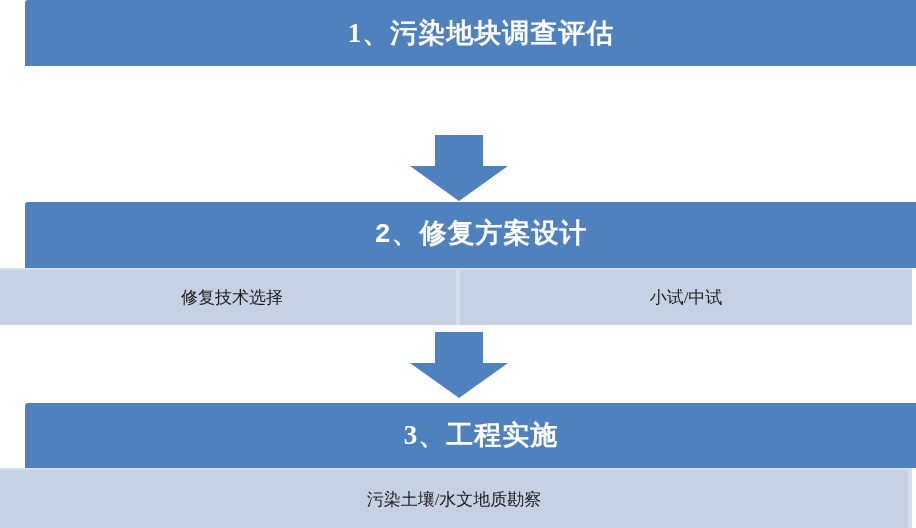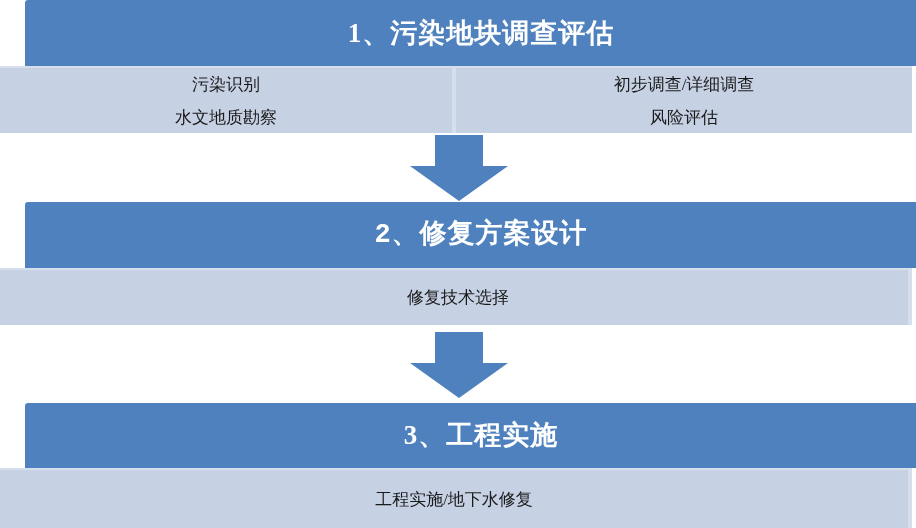--- a/index.html
+++ b/index.html
@@ -106,55 +106,48 @@
   #arrow-1 { top: 135px; }
   #arrow-2 { top: 332px; }
 </style>
 </head>
 <body>
 
 <div class="flow">
 
   <div class="stage" id="stage-1">
     <div class="stage-header">1、污染地块调查评估</div>
-    <div class="stage-body">
-      <div class="stage-col left">
-        <div class="item">污染识别</div>
-        <div class="item">水文地质勘察</div>
-      </div>
-      <div class="stage-col right">
-        <div class="item">初步调查/详细调查</div>
-        <div class="item">风险评估</div>
-      </div>
-    </div>
   </div>
 
   <div class="arrow-down" id="arrow-1">
     <svg width="98" height="66" viewBox="0 0 98 66" xmlns="http://www.w3.org/2000/svg">
       <polygon points="25,0 73,0 73,31 98,31 49,66 0,31 25,31" fill="#4E81BD"></polygon>
     </svg>
   </div>
 
   <div class="stage" id="stage-2">
     <div class="stage-header">2、修复方案设计</div>
     <div class="stage-body">
       <div class="stage-col left">
         <div class="item">修复技术选择</div>
       </div>
+      <div class="stage-col right">
+        <div class="item">小试/中试</div>
+      </div>
     </div>
   </div>
 
   <div class="arrow-down" id="arrow-2">
     <svg width="98" height="66" viewBox="0 0 98 66" xmlns="http://www.w3.org/2000/svg">
       <polygon points="25,0 73,0 73,31 98,31 49,66 0,31 25,31" fill="#4E81BD"></polygon>
     </svg>
   </div>
 
   <div class="stage" id="stage-3">
     <div class="stage-header">3、工程实施</div>
     <div class="stage-body">
       <div class="stage-col left">
-        <div class="item">工程实施/地下水修复</div>
+        <div class="item">污染土壤/水文地质勘察</div>
       </div>
     </div>
   </div>
 
 </div>
 
 </body></html>

